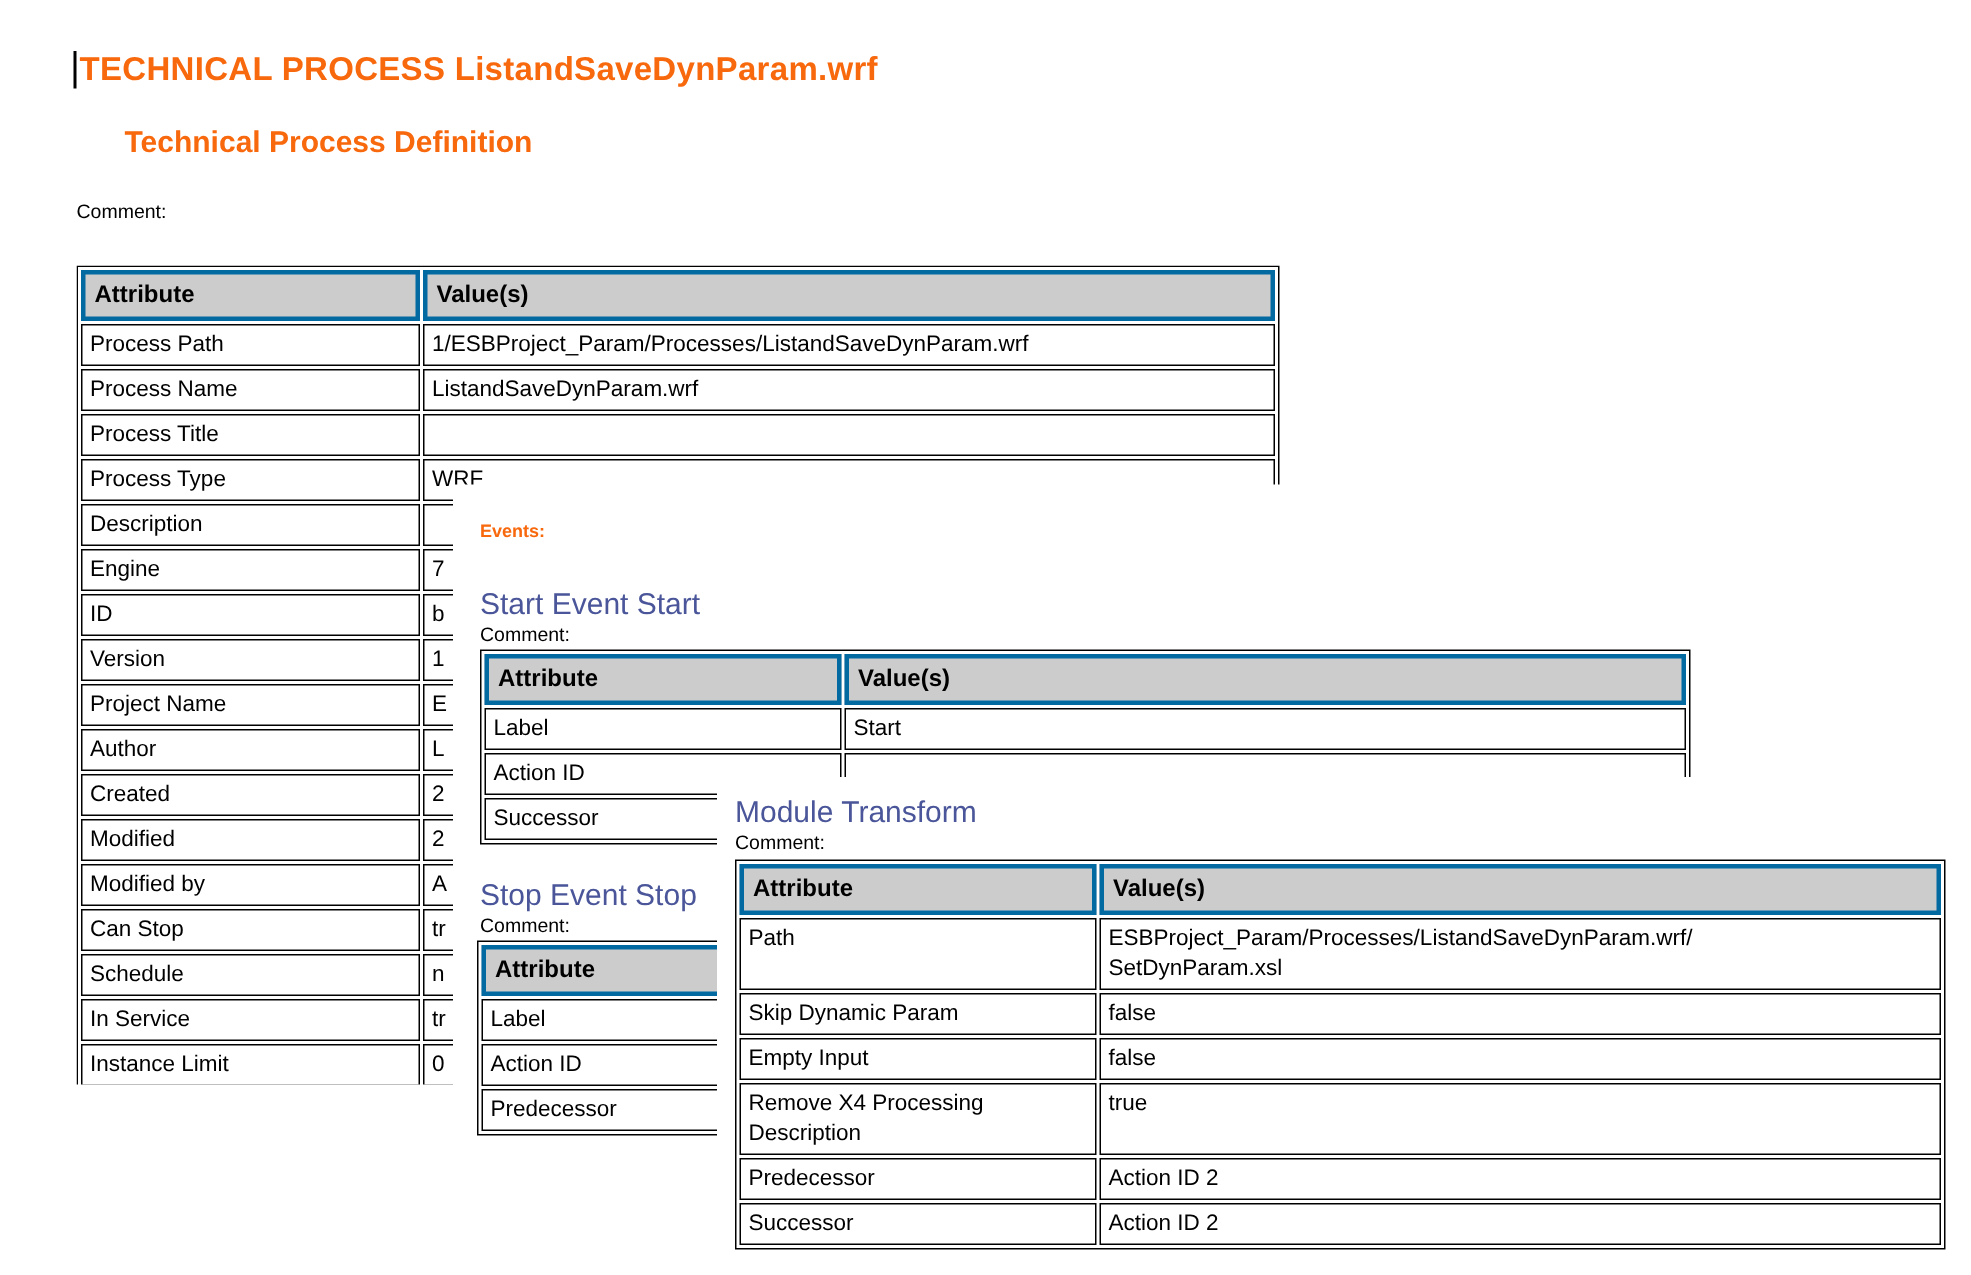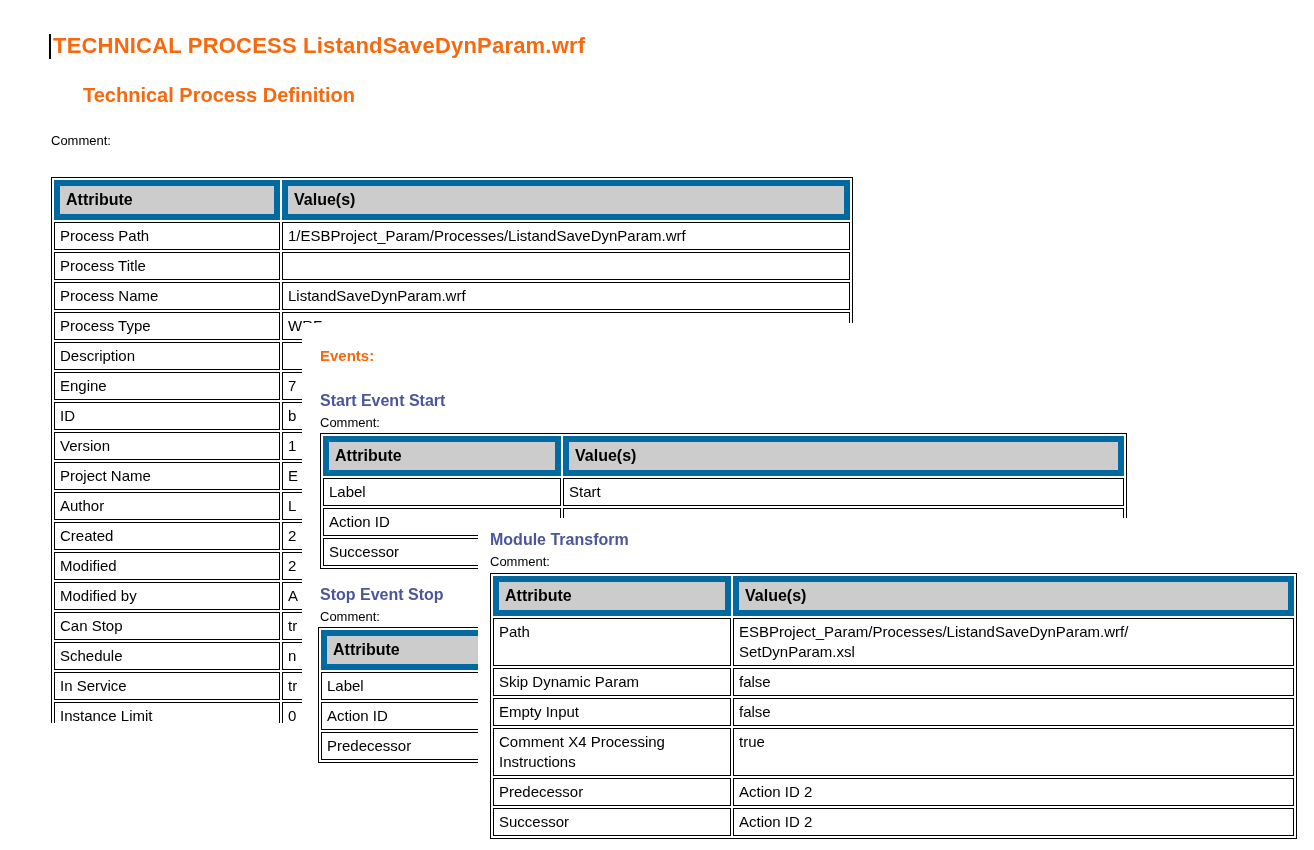--- a/index.html
+++ b/index.html
@@ -34,21 +34,21 @@
     position:absolute;background:#ffffff;
   }
   table.doc{
     border-collapse:separate;
     border-spacing:2px;
     border:1px solid #000;
     background:#fff;
     table-layout:fixed;
   }
   table.doc th{
-    border:6px solid #0369a1;
+    border:3px solid #0369a1;
     text-align:left;
     font-size:16px;
     font-weight:bold;
     padding:5px 6px;
     overflow:hidden;
     white-space:nowrap;
   }
   table.doc td{
     border:1px solid #000;
     font-size:15px;
@@ -58,22 +58,22 @@
     overflow:hidden;
     white-space:pre-line;
   }
   
   #def-wrap{
     left:51px;top:177px;width:806px;height:546px;overflow:hidden;
   }
   #def-table{width:802px;}
   #events-panel{left:302px;top:323px;width:836px;height:452px;z-index:2;}
   #module-panel{left:478px;top:518px;width:836px;height:340px;z-index:3;}
-  .section-heading-orange{font-size:15px;font-weight:bold;white-space:nowrap;}
-  .section-heading-blue{font-size:16px;font-weight:bold;white-space:nowrap;}
+  .section-heading-orange{font-size:12px;font-weight:bold;white-space:nowrap;}
+  .section-heading-blue{font-size:20px;font-weight:normal;white-space:nowrap;}
 </style>
 </head>
 <body>
 
 <div class="abs text-cursor"></div>
 <div class="abs page-title accent" style="color: rgb(248, 104, 13);">TECHNICAL PROCESS ListandSaveDynParam.wrf</div>
 <div class="abs sub-title accent" style="color: rgb(248, 104, 13);">Technical Process Definition</div>
 <div class="abs comment" style="left:51px;top:133px;">Comment:</div>
 
 <div class="abs" id="def-wrap">
@@ -87,26 +87,26 @@
           <th style="background: rgb(204, 204, 204);">Attribute</th>
           <th style="background: rgb(204, 204, 204);">Value(s)</th>
         </tr>
       </thead>
       <tbody>
         <tr>
           <td>Process Path</td>
           <td>1/ESBProject_Param/Processes/ListandSaveDynParam.wrf</td>
         </tr>
         <tr>
-          <td>Process Title</td>
-          <td></td>
-        </tr>
-        <tr>
           <td>Process Name</td>
           <td>ListandSaveDynParam.wrf</td>
+        </tr>
+        <tr>
+          <td>Process Title</td>
+          <td></td>
         </tr>
         <tr>
           <td>Process Type</td>
           <td>WRF</td>
         </tr>
         <tr>
           <td>Description</td>
           <td></td>
         </tr>
         <tr>
@@ -245,21 +245,21 @@
         </tr>
         <tr>
           <td>Skip Dynamic Param</td>
           <td>false</td>
         </tr>
         <tr>
           <td>Empty Input</td>
           <td>false</td>
         </tr>
         <tr>
-          <td>Comment X4 Processing Instructions</td>
+          <td>Remove X4 Processing Description</td>
           <td>true</td>
         </tr>
         <tr>
           <td>Predecessor</td>
           <td>Action ID 2</td>
         </tr>
         <tr>
           <td>Successor</td>
           <td>Action ID 2</td>
         </tr>

